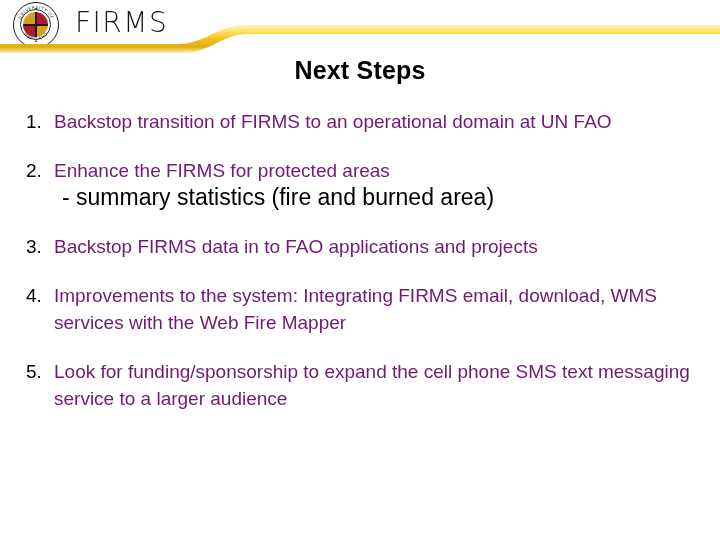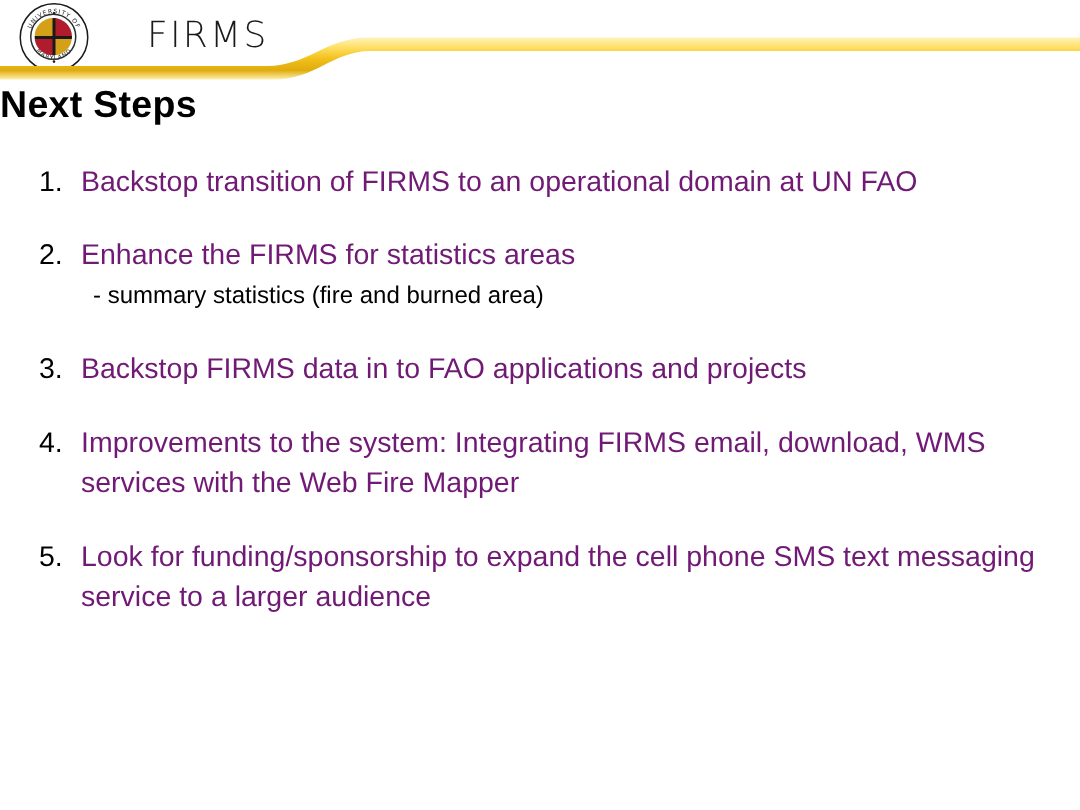--- a/index.html
+++ b/index.html
@@ -70,45 +70,45 @@
     background: #1a1a1a;
   }
   #umd-seal .crest .cross-h {
     position: absolute;
     left: 0; top: 46%; width: 100%; height: 8%;
     background: #1a1a1a;
   }
 
   #firms-wordmark {
     position: absolute;
-    left: 98px;
+    left: 75px;
     top: 4px;
     font-family: "DejaVu Sans", sans-serif;
-    font-size: 24px;
+    font-size: 28px;
     font-weight: 300;
     letter-spacing: 1.5px;
     color: #1a1a1a;
     line-height: 38px;
   }
 
   #banner-swoosh {
     position: absolute;
     left: 0; top: 0;
     width: 720px;
     height: 56px;
     pointer-events: none;
   }
 
   
   #page-title {
     position: absolute;
     left: 0;
     top: 56px;
     width: 720px;
-    text-align: left;
+    text-align: center;
     font-size: 25px;
     font-weight: bold;
     color: #000000;
     letter-spacing: 0.2px;
   }
 
   
   #steps-list {
     position: absolute;
     left: 26px;
@@ -129,21 +129,21 @@
   }
   .step-body {
     flex: 1 1 auto;
   }
   .step-text {
     font-size: 19px;
     line-height: 27px;
     color: #701a75;
   }
   .step-subtext {
-    font-size: 16px;
+    font-size: 23px;
     line-height: 27px;
     color: #000000;
     padding-left: 8px;
   }
 </style>
 </head>
 <body>
 
 <div id="slide-header">
 
@@ -204,21 +204,21 @@
   <div class="step-item">
     <div class="step-number">1.</div>
     <div class="step-body">
       <div class="step-text">Backstop transition of FIRMS to an operational domain at UN FAO</div>
     </div>
   </div>
 
   <div class="step-item">
     <div class="step-number">2.</div>
     <div class="step-body">
-      <div class="step-text">Enhance the FIRMS for statistics areas</div>
+      <div class="step-text">Enhance the FIRMS for protected areas</div>
       <div class="step-subtext">- summary statistics (fire and burned area)</div>
     </div>
   </div>
 
   <div class="step-item">
     <div class="step-number">3.</div>
     <div class="step-body">
       <div class="step-text">Backstop FIRMS data in to FAO applications and projects</div>
     </div>
   </div>

